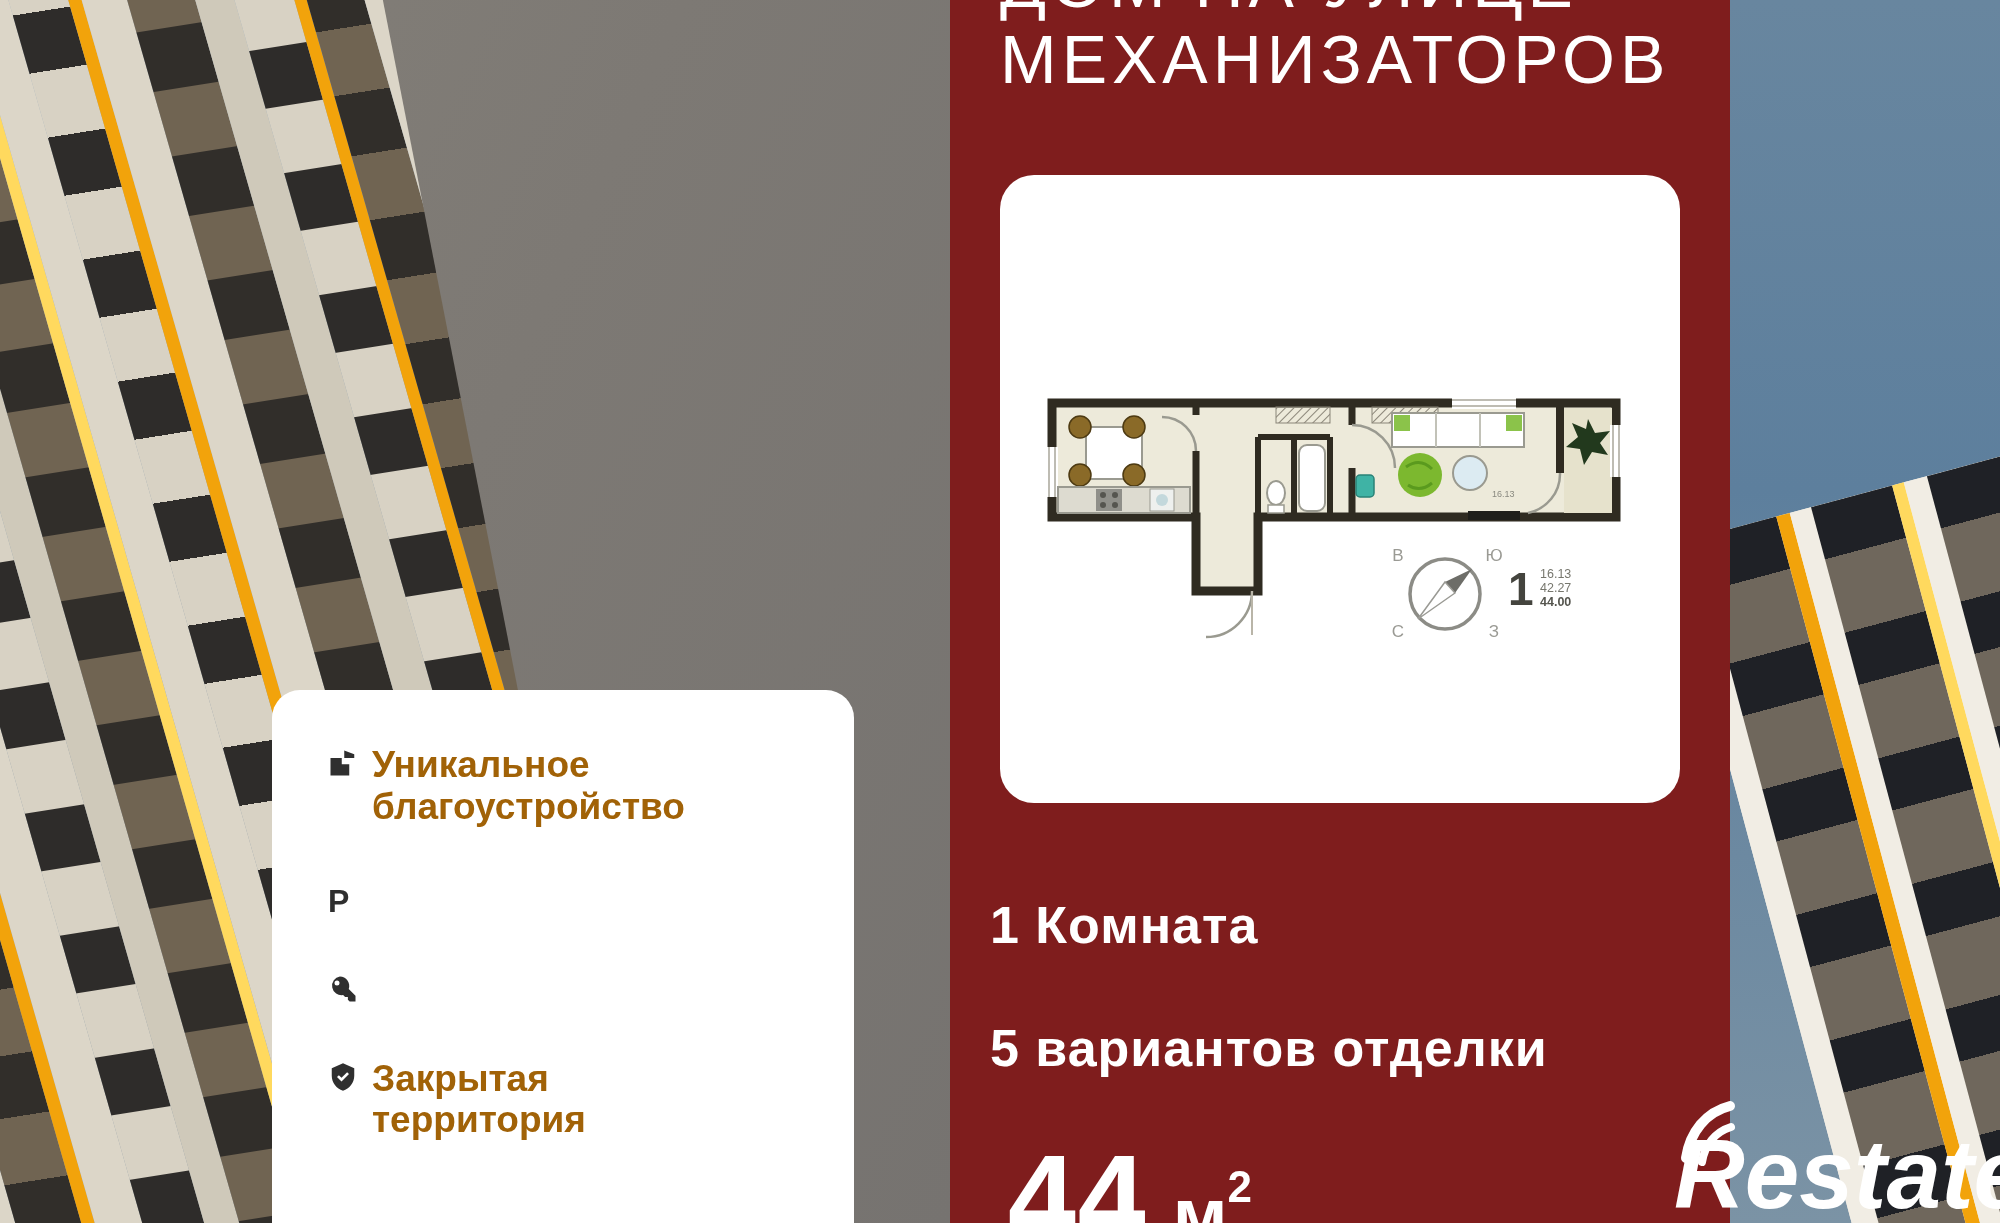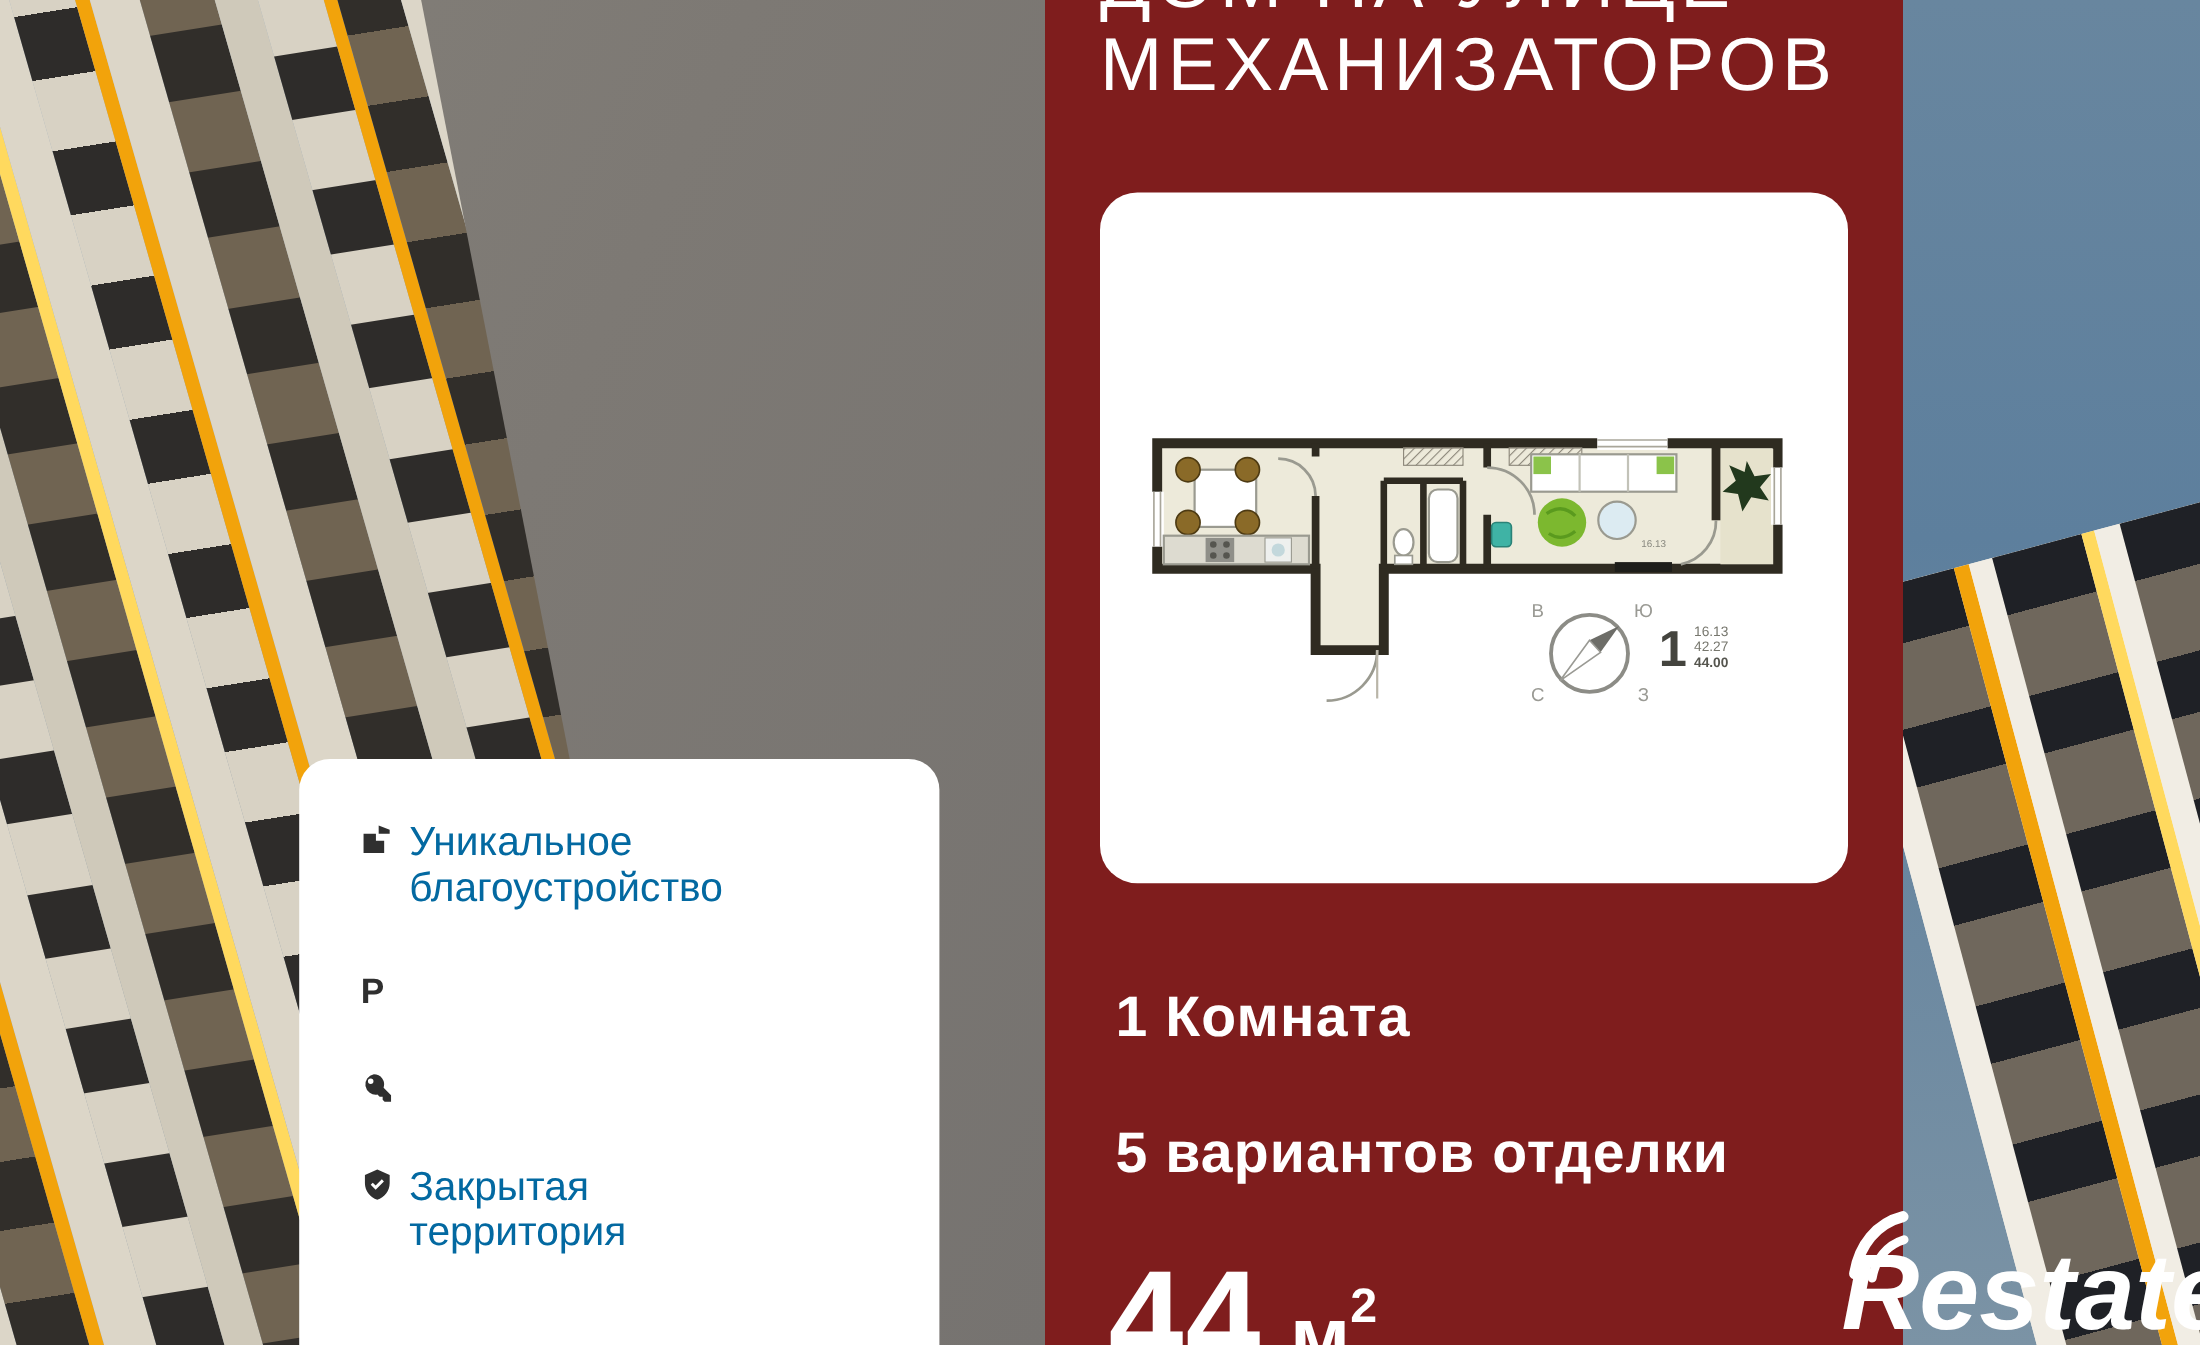--- a/index.html
+++ b/index.html
@@ -24,29 +24,29 @@
   .side-wall{position:absolute;left:0;top:0;width:950px;height:1223px;
     clip-path:polygon(40.3% 0,100% 0,100% 100%,65.5% 100%);
     background:linear-gradient(115deg,#848079 0%,#7d7974 45%,#767370 100%);}
   
   .features-card{position:absolute;left:272px;top:690px;width:582px;height:600px;
     background:#ffffff;border-radius:28px;padding:54px 0 0 56px;box-sizing:border-box;}
   .feat-item{display:flex;align-items:flex-start;margin-bottom:54px;}
   .feat-icon{width:30px;height:30px;flex:0 0 30px;margin-top:4px;color:#2f2f2f;}
   .feat-icon svg{width:30px;height:30px;display:block;}
   .p-letter{font-weight:700;font-size:32px;line-height:30px;color:#2f2f2f;text-align:center;width:30px;}
-  .feat-text{margin-left:14px;width:345px;font-size:37px;line-height:1.13;font-weight:400;color:#0369a1;}
+  .feat-text{margin-left:14px;width:345px;font-size:37px;line-height:1.13;font-weight:700;color:#a16207;}
   
   .red-panel{position:absolute;left:950px;top:0;width:780px;height:1223px;background:#7f1d1d;}
   .panel-title{position:absolute;left:50px;top:0;width:700px;color:#ffffff;}
   .title-line1{position:absolute;left:0;top:-56px;font-size:68px;font-weight:500;letter-spacing:5px;white-space:nowrap;}
   .title-line2{position:absolute;left:0;top:20px;font-size:68px;font-weight:500;letter-spacing:5px;white-space:nowrap;}
   .plan-card{position:absolute;left:50px;top:175px;width:680px;height:628px;
     background:#ffffff;border-radius:34px;overflow:hidden;}
-  .detail-line{position:absolute;left:64px;color:#ffffff;font-size:52px;font-weight:700;letter-spacing:1px;white-space:nowrap;}
+  .detail-line{position:absolute;left:40px;color:#ffffff;font-size:52px;font-weight:700;letter-spacing:1px;white-space:nowrap;}
   .rooms-line{top:895px;}
   .finishes-line{top:1018px;}
   .area-line{position:absolute;left:58px;top:1128px;color:#ffffff;font-weight:700;white-space:nowrap;}
   .area-value{font-size:122px;letter-spacing:2px;}
   .area-unit{font-size:74px;}
   .area-line sup{font-size:44px;vertical-align:38px;}
   
   .photo-right{position:absolute;left:1730px;top:0;width:270px;height:1223px;overflow:hidden;
     background:linear-gradient(180deg,#68869f 0%,#5d7f9d 40%,#7b93a5 100%);}
   .rb-rot{position:absolute;left:-60px;top:545px;width:660px;height:1000px;

